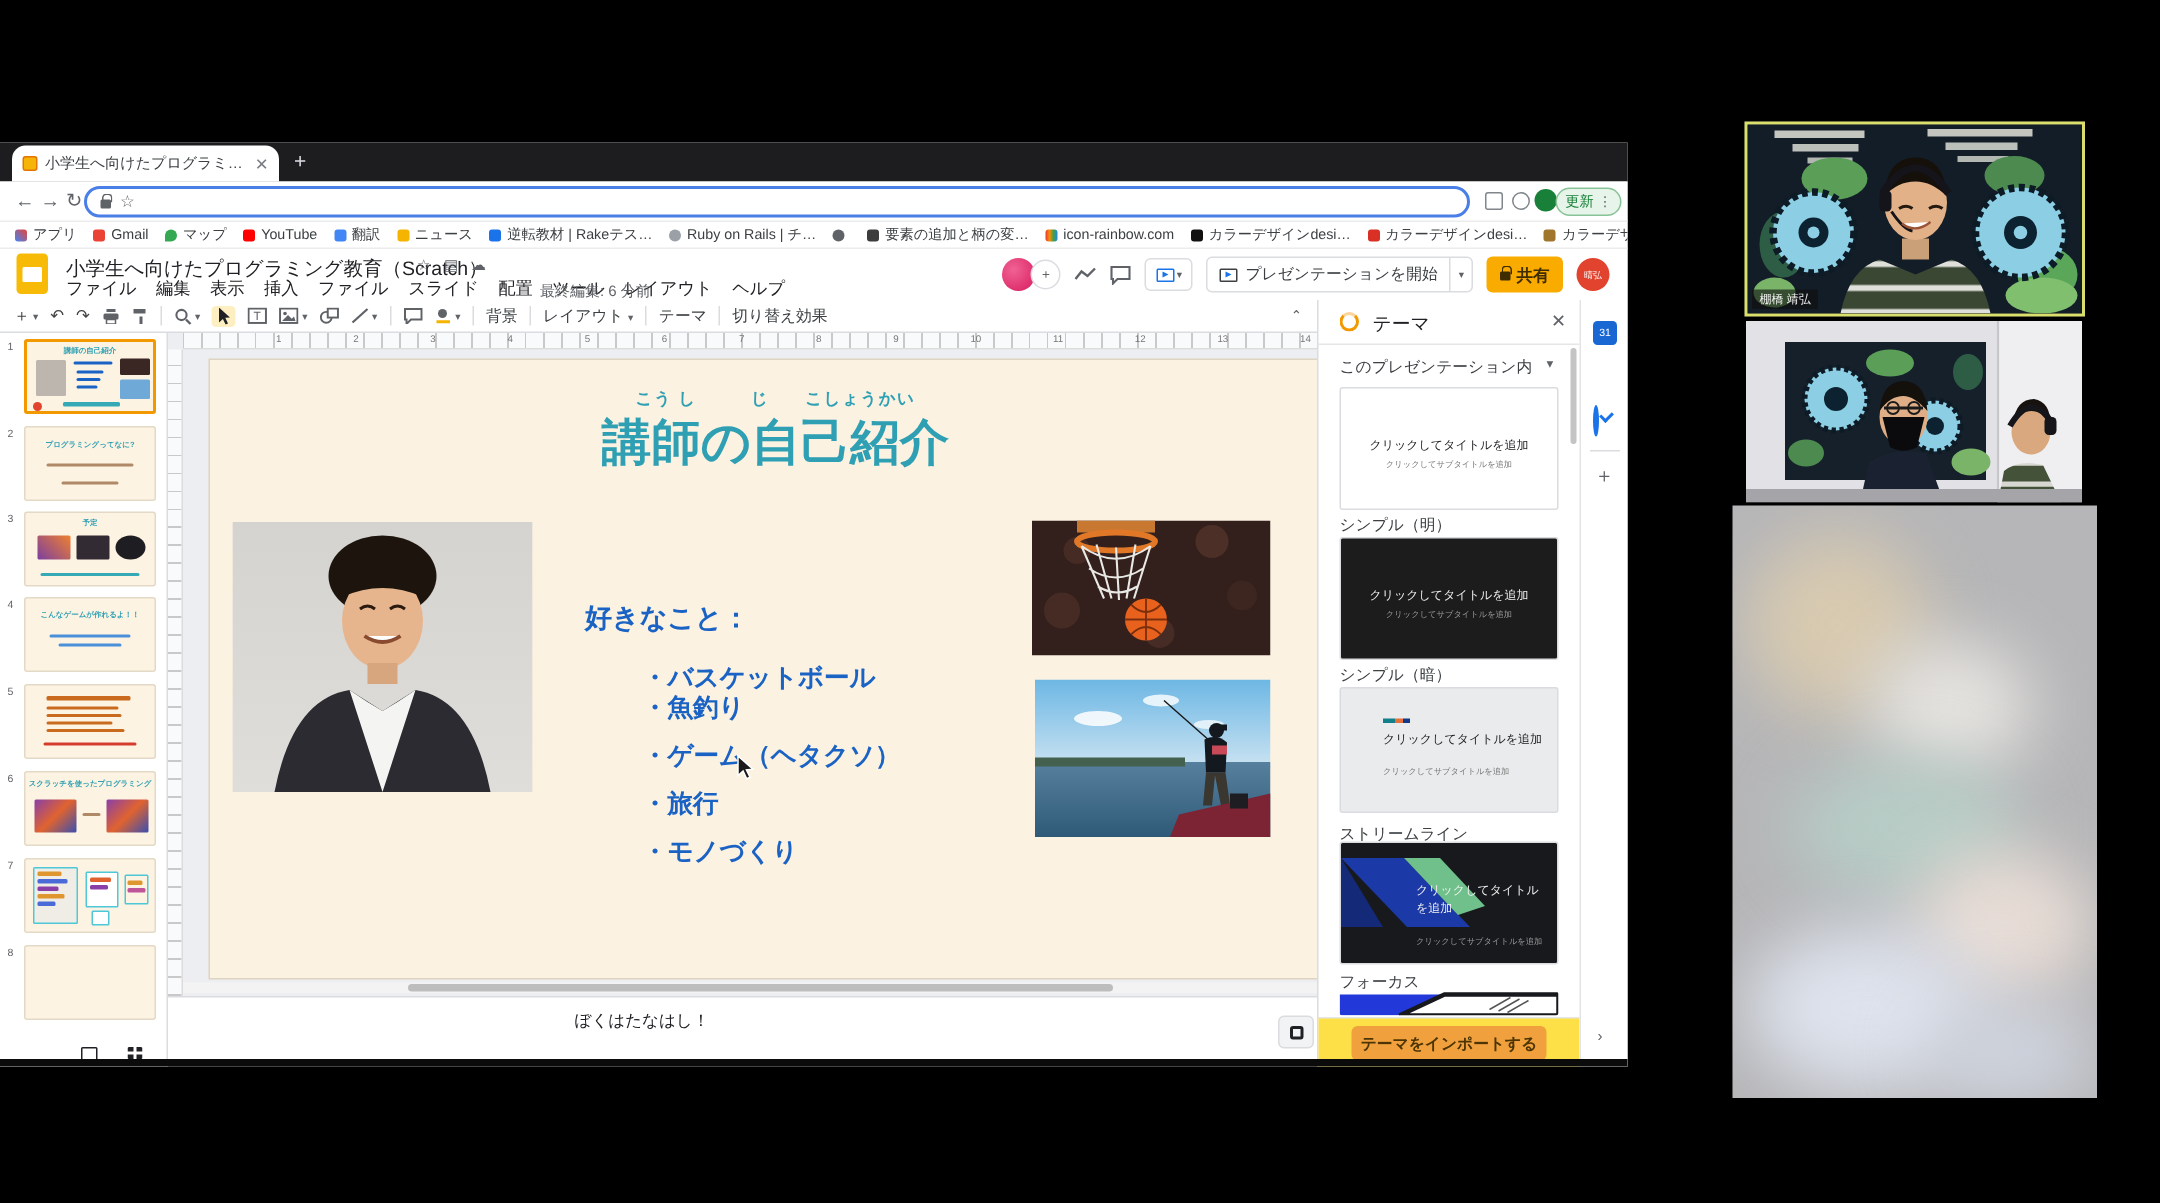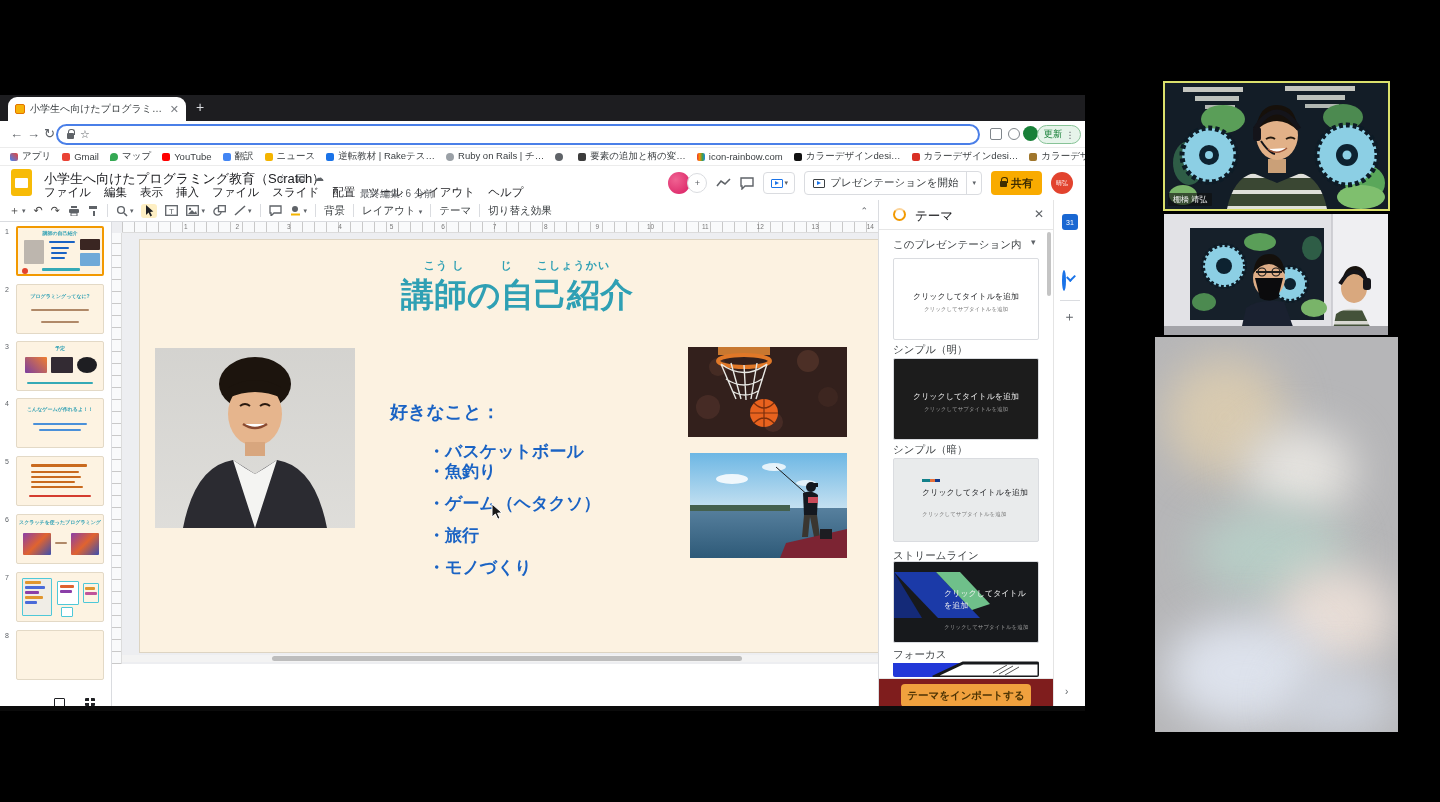--- a/index.html
+++ b/index.html
@@ -124,21 +124,21 @@
     border:2.5px solid #f29900;border-top-color:#fcd49a}
   .tp-title{position:absolute;left:36px;top:8px;font-size:12.5px;color:#202124}
   .tp-close{position:absolute;left:155px;top:7px;font-size:12px;color:#5f6368}
   .tp-section{position:absolute;left:14px;top:38px;font-size:10.5px;color:#3c4043}
   .tp-chev{position:absolute;left:152px;top:37px;font-size:9px;color:#5f6368}
   .tcard{position:absolute;left:14px;width:146px;height:82px;border:1px solid #dadce0;border-radius:2px;overflow:hidden}
   .tcard .tt{position:absolute;left:0;top:32px;width:100%;text-align:center;font-size:8px;font-weight:normal;color:#202124;white-space:nowrap}
   .tcard .ts{position:absolute;left:0;top:47px;width:100%;text-align:center;font-size:5.5px;color:#777;white-space:nowrap}
   .tlabel{position:absolute;left:14px;font-size:10.5px;color:#3c4043;white-space:nowrap}
   .tp-scroll{position:absolute;left:168px;top:32px;width:4px;height:64px;background:#c4c4c4;border-radius:2px}
-  .tp-foot{position:absolute;left:0;top:478px;width:100%;height:33px;border-top:1px solid #e6e6e6;background:#7f1d1d}
+  .tp-foot{position:absolute;left:0;top:478px;width:100%;height:33px;border-top:1px solid #e6e6e6;background:#fde047}
   .importbtn{position:absolute;left:22px;top:5px;width:130px;height:23px;background:#f0a13e;border-radius:4px;
     font-size:10.5px;color:#4d3404;font-weight:bold;display:flex;align-items:center;justify-content:center;white-space:nowrap}
 
   
   .minibar{position:absolute;left:1053px;top:105px;width:32px;height:511px;background:#fff;border-left:1px solid #e4e4e4}
   .mb-ic{position:absolute;left:8px;width:16px;height:16px;border-radius:3px}
   .mb-cal{background:#1967d2;color:#fff;font-size:7px;display:flex;align-items:center;justify-content:center}
   .mb-keep{background:#f29900;position:relative}
   .mb-keep:after{content:"";position:absolute;left:5px;top:4px;width:6px;height:6px;background:#fff;border-radius:50% 50% 2px 2px}
   .mb-tasks{background:#fff;border:2px solid #1a73e8;border-radius:50%;position:relative}
@@ -614,20 +614,26 @@
 
     <div class="minibar">
       <span class="mb-ic mb-cal" style="top:14px">31</span>
       <span class="mb-ic mb-keep" style="top:42px"></span>
       <span class="mb-ic mb-tasks" style="top:72px"></span>
       <span class="mb-div" style="top:100px"></span>
       <span class="mb-plus" style="top:108px">＋</span>
       <span class="mb-chev">›</span>
     </div>
 
+    <div class="notesbar">
+      <span class="notestext">ぼくはたなはし！</span>
+      <span class="notesbtn">
+          <span class="nb-ic"></span>
+        </span>
+    </div>
     <div class="browser-bottom"></div>
   </div>
 
   <svg class="cursor" width="14" height="18">
     <path d="M2,1 L2,14 L5.4,11 L7.8,16.2 L10,15.2 L7.6,10.2 L12,9.8 Z" fill="#1a1a1a" stroke="#fff" stroke-width="1"></path>
   </svg>
 
   <div class="v1">
     <svg width="223" height="126" viewBox="0 0 223 126">
       <rect width="223" height="126" fill="#131d27"></rect>

